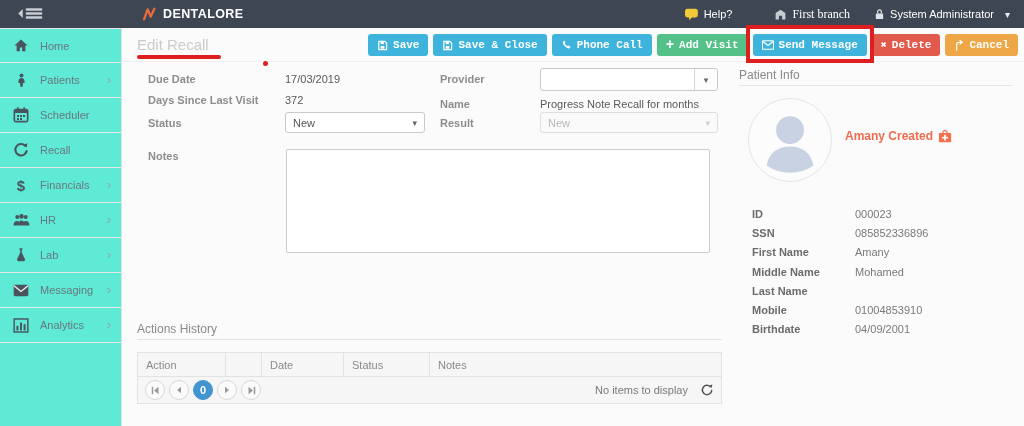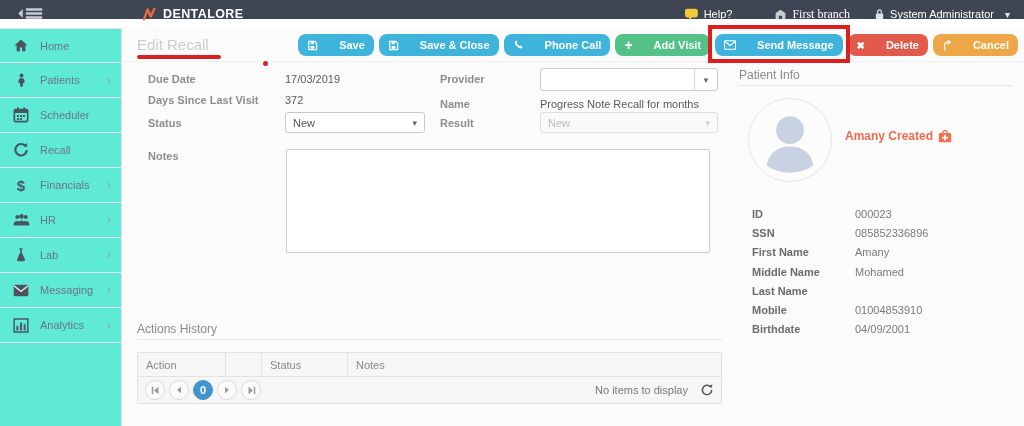--- a/index.html
+++ b/index.html
@@ -1,21 +1,21 @@
 <!DOCTYPE html>
 <html><head>
 <meta charset="utf-8">
 <style>
   html,body{margin:0;padding:0}
   body{width:1024px;height:426px;position:relative;overflow:hidden;
        font-family:"Liberation Sans",sans-serif;background:#fff;}
   svg{display:block}
 
   
-  .topbar{position:absolute;left:0;top:0;width:1024px;height:19px;background:#3e4653;color:#fff;z-index:2}
+  .topbar{position:absolute;left:0;top:0;width:1024px;height:28px;background:#3e4653;color:#fff;z-index:2}
   .tb-toggle{position:absolute;left:18px;top:6px;cursor:pointer}
   .tb-brand{position:absolute;left:141px;top:0;height:28px;display:flex;align-items:center;gap:6px;
             font-weight:bold;font-size:12.5px;letter-spacing:.4px}
   .tb-right{position:absolute;right:14px;top:0;height:28px;display:flex;align-items:center;font-size:11px}
   .tb-item{display:flex;align-items:center;gap:5px;cursor:pointer;white-space:nowrap}
   .tb-help{margin-right:42px}
   .tb-branch{margin-right:24px;font-family:"Liberation Serif",serif;font-size:12px}
   .tb-caret{margin-left:6px;font-size:10px;color:#e8eaee}
   .tb-caret::before{content:"▾"}
 
@@ -29,23 +29,23 @@
   .sb-chev{margin-left:auto;color:#95a0aa;font-size:12px;line-height:1}
   .sb-chev::before{content:"›"}
   .ico-dollar::before{content:"$";font-weight:bold;font-size:15px;color:#49545f}
 
   
   .main{position:absolute;left:122px;top:28px;right:0;bottom:0;background:#fbfbfb}
   .hdr-line{position:absolute;left:0;right:0;top:33px;border-top:1px solid #f0f0f0}
   .page-title{position:absolute;left:15px;top:8px;font-size:15px;color:#cbcbcb}
 
   .toolbar{position:absolute;top:6px;right:6px;display:flex;gap:5px;align-items:center;z-index:3}
-  .btn{height:22px;display:flex;align-items:center;gap:21px;padding:0 9px;border-radius:8px;
+  .btn{height:22px;display:flex;align-items:center;gap:5px;padding:0 9px;border-radius:3px;
        color:#fff;font-size:11px;font-weight:bold;border:none;cursor:pointer;white-space:nowrap;
-       font-family:Liberation Sans, sans-serif}
+       font-family:Liberation Mono, monospace}
   .btn-blue{background:#3eb4dc}.btn-green{background:#54c288}
   .btn-red{background:#e15a4c}.btn-orange{background:#eda747}
   .b-ico{display:flex}
   .b-plus::before{content:"+";font-size:14px;font-weight:bold;line-height:1}
   .b-x::before{content:"✖";font-size:10px;line-height:1}
 
   .smsg-wrap{position:relative}
   .anno-rect{position:absolute;left:-7px;right:-7px;top:-9px;bottom:-7px;border:4px solid #dd1f1f;
              pointer-events:none;z-index:6}
   .anno-underline{position:absolute;left:15px;top:27px;width:84px;height:4px;background:#dd1f1f;
@@ -338,20 +338,21 @@
   <span class="flabel" style="left:26px;top:122px">Notes</span>
   <textarea class="notes-ta" style=""></textarea>
 
   <span class="sec-title" style="left:15px;top:294px">Actions History</span>
   <div class="sec-line" style="left:15px;top:311px;width:585px"></div>
 
   <div class="tbl">
     <div class="tbl-head">
       <span class="th" style="width:88px">Action</span>
       <span class="th" style="width:36px"></span>
+      <span class="th" style="width:82px">Date</span>
       <span class="th" style="width:86px">Status</span>
       <span class="th" style="width:88px">Notes</span>
     </div>
     <div class="pager">
       <span class="pg">
         <svg width="9" height="9" viewBox="0 0 12 12" fill="currentColor">
             <rect x="1" y="1" width="2" height="10"></rect>
             <path d="M10 1L4 6l6 5z"></path>
           </svg>
       </span>

